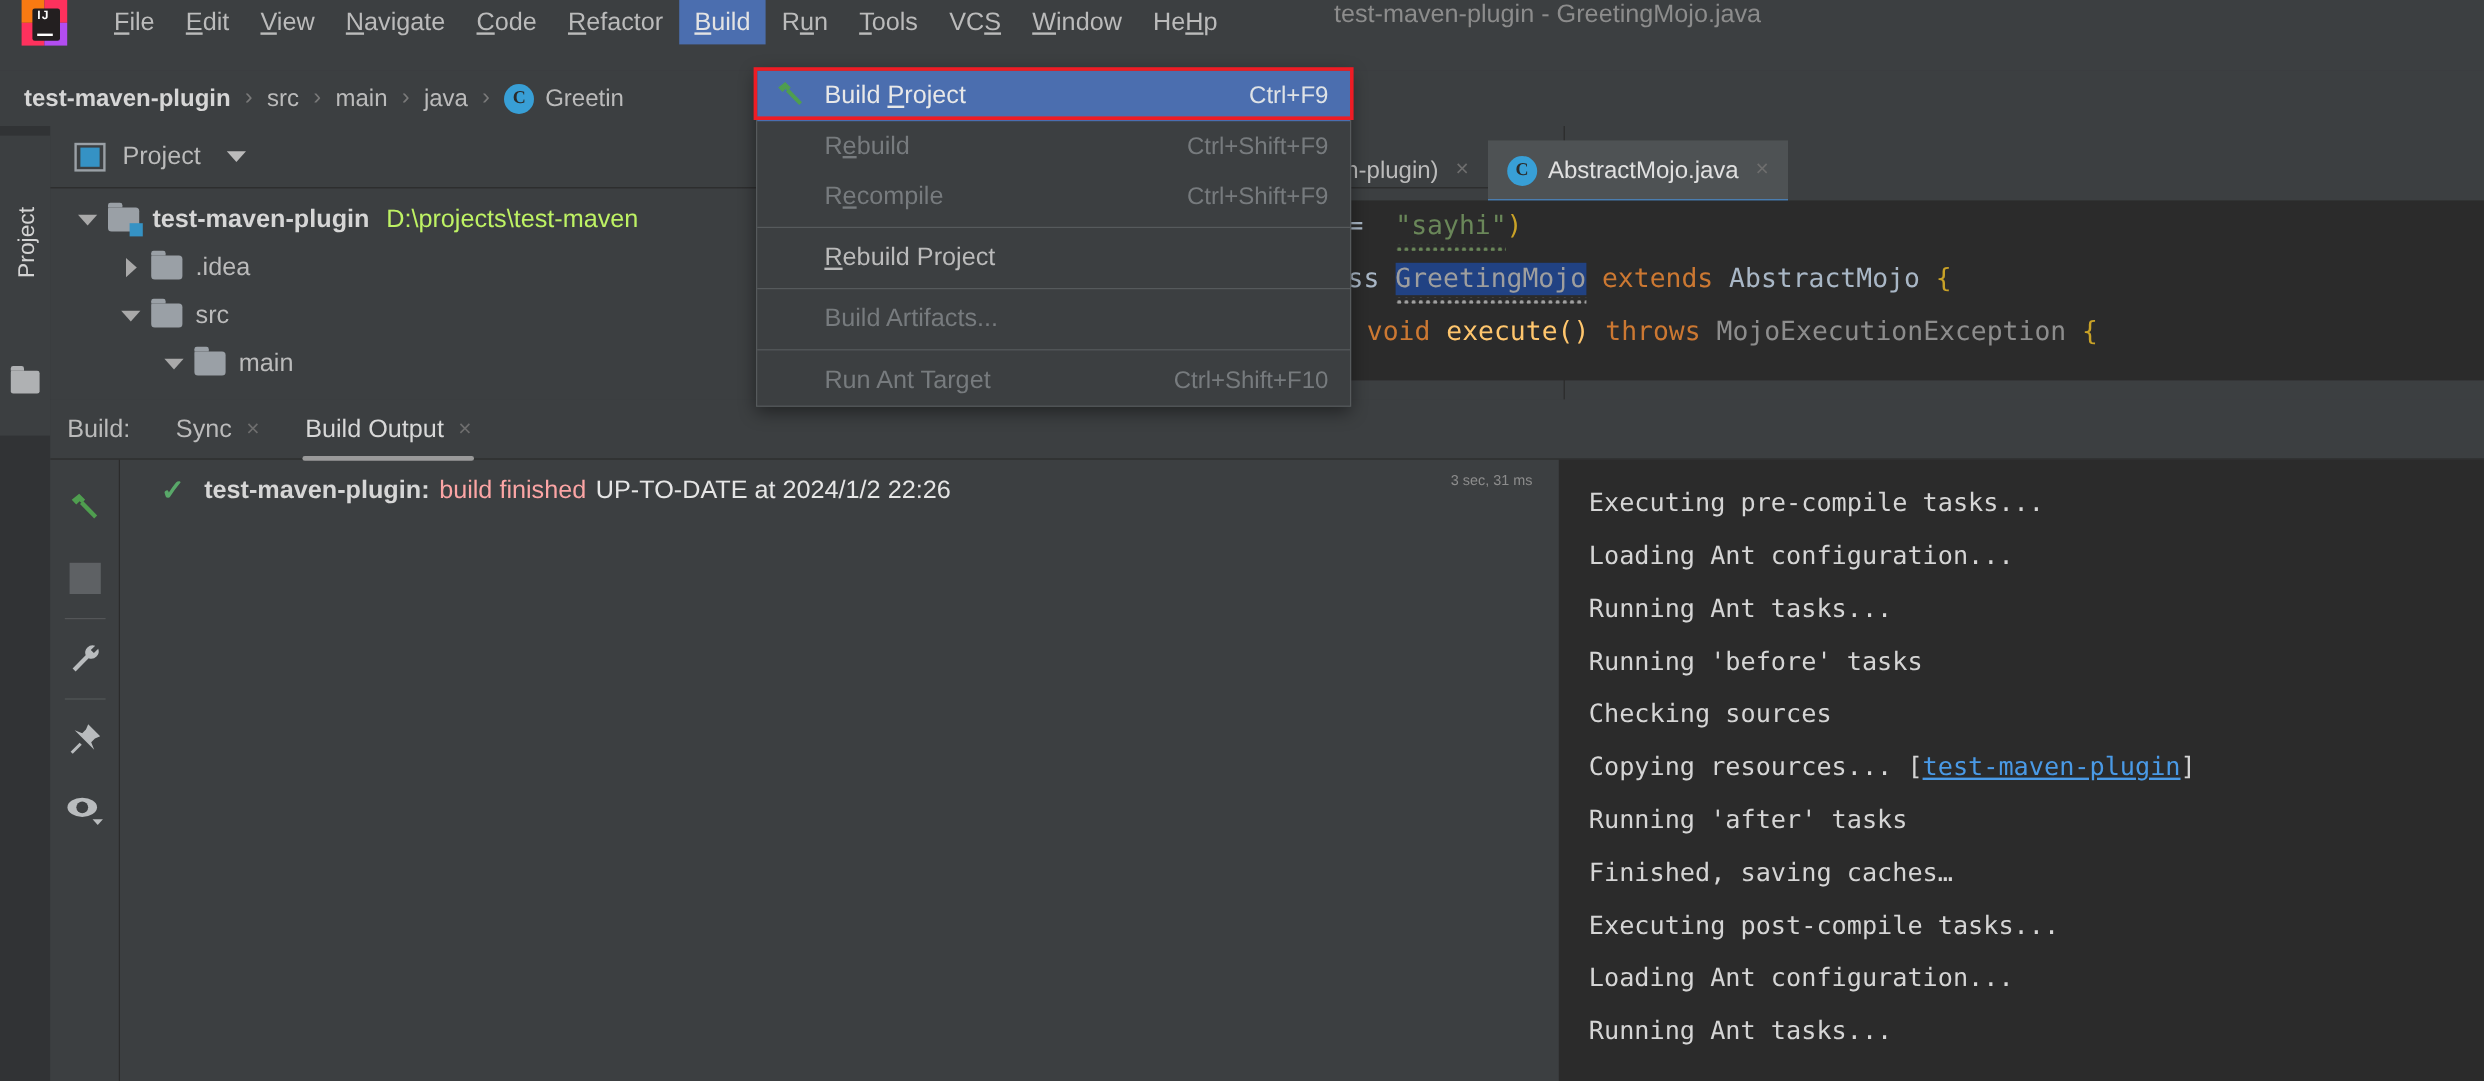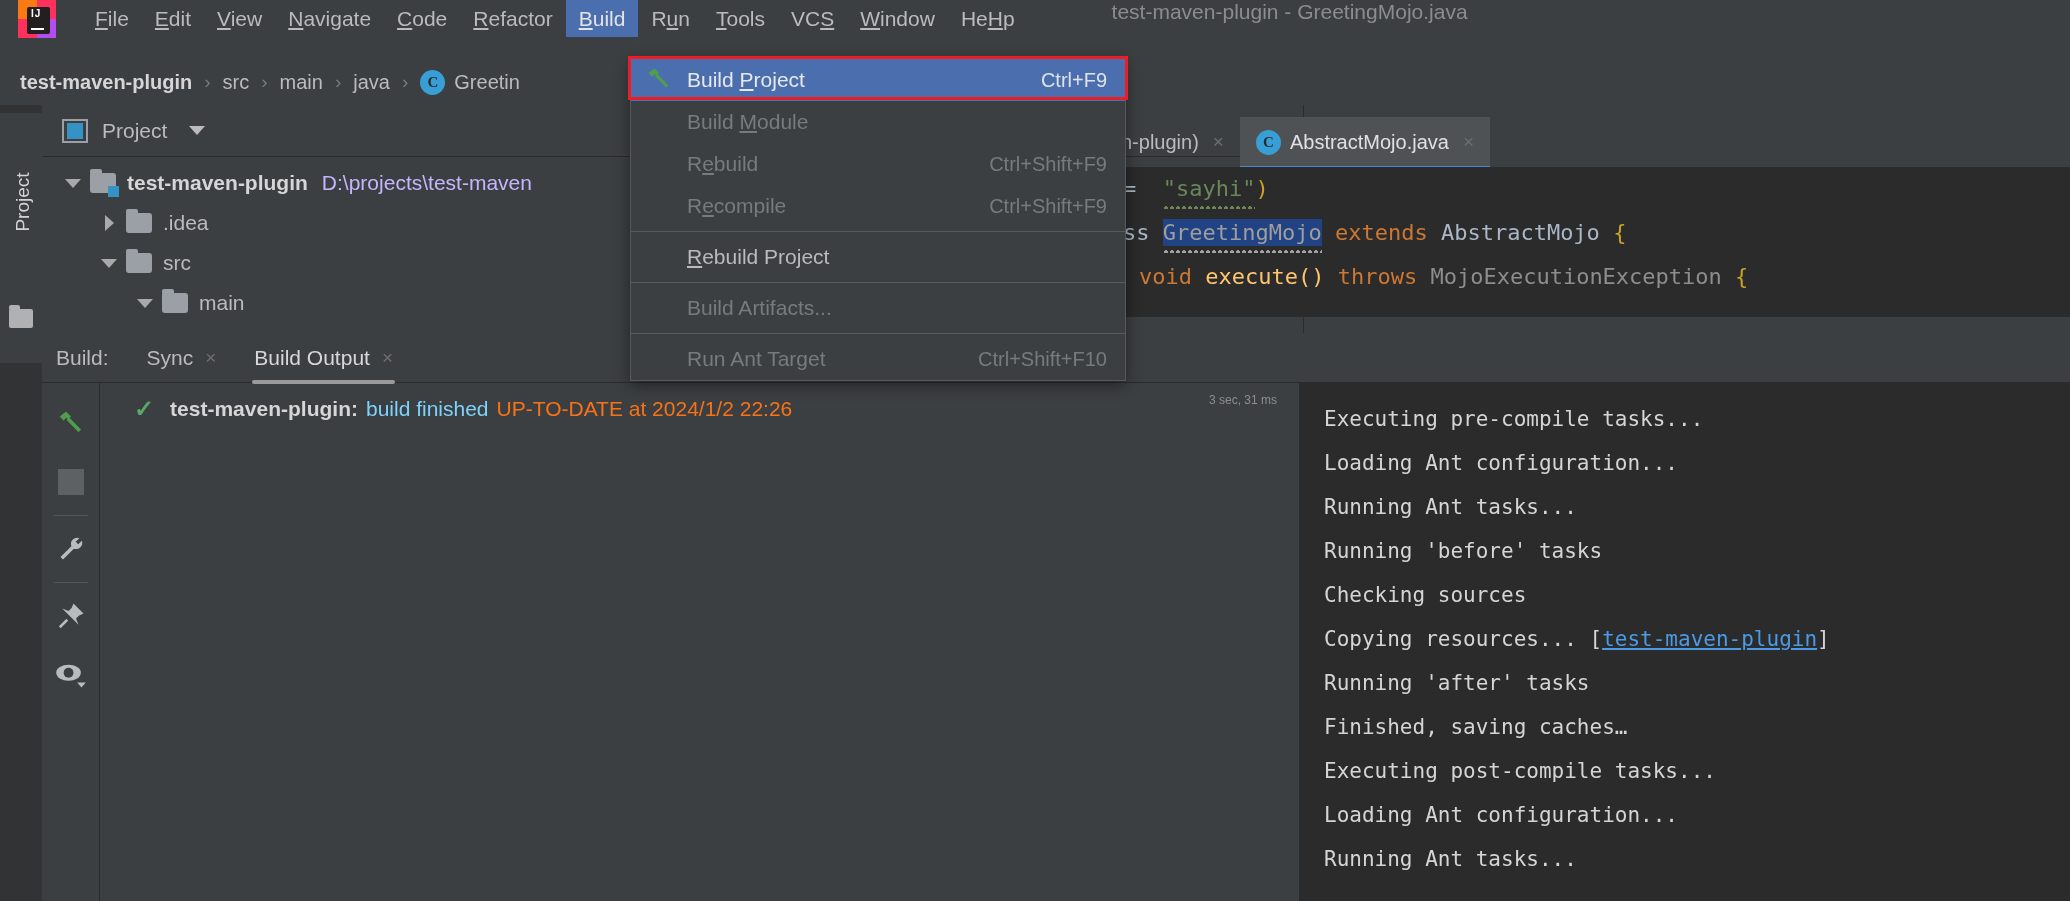--- a/index.html
+++ b/index.html
@@ -125,21 +125,21 @@
   .fold {
     width: 26px; height: 20px; flex: none; margin-right: 11px; position: relative;
   }
   .fold .b { position:absolute; inset:0; background:#9aa0a6; border-radius:1px 3px 3px 3px; }
   .fold .b:before{ content:""; position:absolute; left:0; top:-4px; width:46%; height:4px;
                    background:#9aa0a6; border-radius:2px 2px 0 0; }
   .fold.module .dot {
     position:absolute; right:-3px; bottom:-4px; width:11px; height:11px; background:#3592c4;
   }
   .tree-label.bold { font-weight: bold; color: #d6d6d6; }
-  .tree-path { color: #c4b5fd; margin-left: 14px; }
+  .tree-path { color: #bef264; margin-left: 14px; }
 
   
   .build-panel {
     position: absolute; left: 42px; top: 333px; width: 2028px; height: 568px;
     background: #3c3f41;
   }
   .build-tabs {
     height: 50px; display: flex; align-items: center; padding-left: 14px;
     border-bottom: 1px solid #2b2b2b; position: relative;
   }
@@ -163,22 +163,22 @@
   .act-sep { width: 34px; height: 1px; background: #545658; margin: 4px 0; }
   .build-tree {
     flex: 1; position: relative; border-right: 1px solid #2b2b2b;
   }
   .build-line {
     display: flex; align-items: center; height: 44px; padding-left: 34px;
     font-size: 21px; white-space: nowrap; margin-top: 4px;
   }
   .check { color: #59a869; font-size: 24px; margin-right: 16px; font-weight: bold; }
   .bl-proj { color: #d6d6d6; font-weight: bold; }
-  .bl-mid { color: #7dd3fc; margin-left: 8px; }
-  .bl-dim { color: #f97316; margin-left: 8px; }
+  .bl-mid { color: #fca5a5; margin-left: 8px; }
+  .bl-dim { color: #e5e5e5; margin-left: 8px; }
   .bl-time {
     position: absolute; right: 22px; top: 10px; font-size: 12px; color: #8d8d8d;
   }
   .console {
     width: 770px; background: #2b2b2b; padding: 14px 0 0 24px;
     font-family: "DejaVu Sans Mono", monospace; font-size: 21px; color: #d5d5d5;
   }
   .console-line { height: 44px; line-height: 44px; white-space: nowrap; }
   .console-link { color: #4a9ae6; text-decoration: underline; }
 
@@ -461,24 +461,20 @@
   <div class="dropdown">
     <div class="ditem highlight">
       <svg class="hammer" viewBox="0 0 24 24">
           <path d="M3 6 L8 2 L12 6 L9.5 8.2 L8.3 7 L6 9.2 Z" fill="#4f9e4f"></path>
           <path d="M8.5 8.8 L18 18.5 L20 16.4 L10.6 6.8 Z" fill="#4f9e4f"></path>
         </svg>
       <span class="dlabel"><span>Build </span><span class="mn">P</span><span>roject</span></span>
       <span class="dshort">Ctrl+F9</span>
     </div>
 
-    <div class="ditem disabled">
-      <span class="dlabel"><span>Build </span><span class="mn">M</span><span>odule</span></span>
-      <span class="dshort"></span>
-    </div>
 
     <div class="ditem disabled">
       <span class="dlabel"><span>R</span><span class="mn">e</span><span>build</span></span>
       <span class="dshort">Ctrl+Shift+F9</span>
     </div>
 
     <div class="ditem disabled">
       <span class="dlabel"><span>R</span><span class="mn">e</span><span>compile</span></span>
       <span class="dshort">Ctrl+Shift+F9</span>
     </div>

